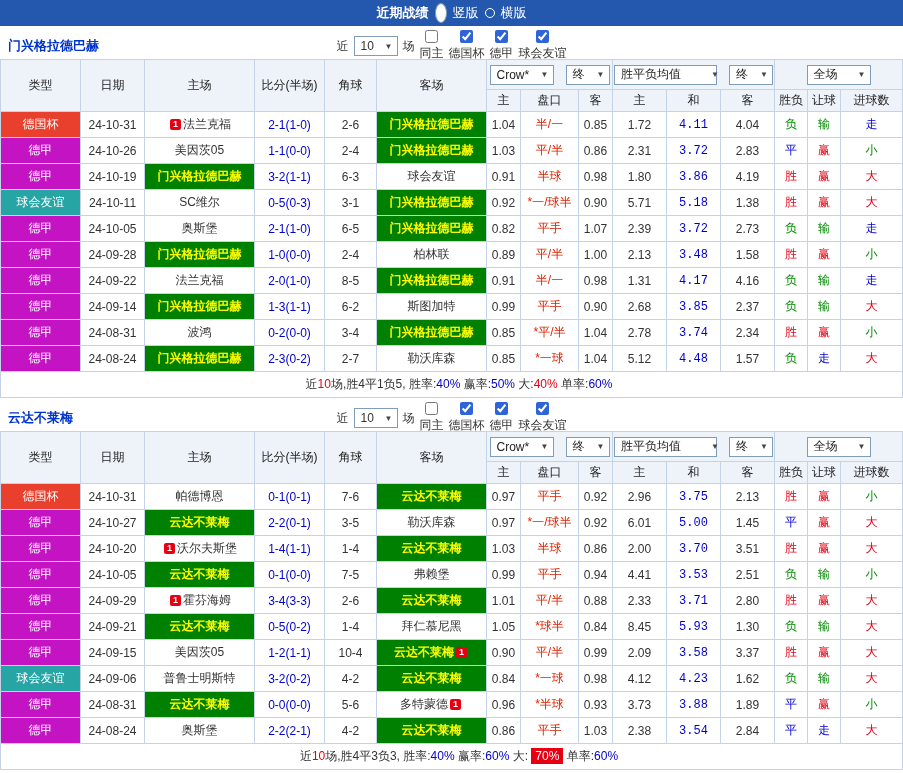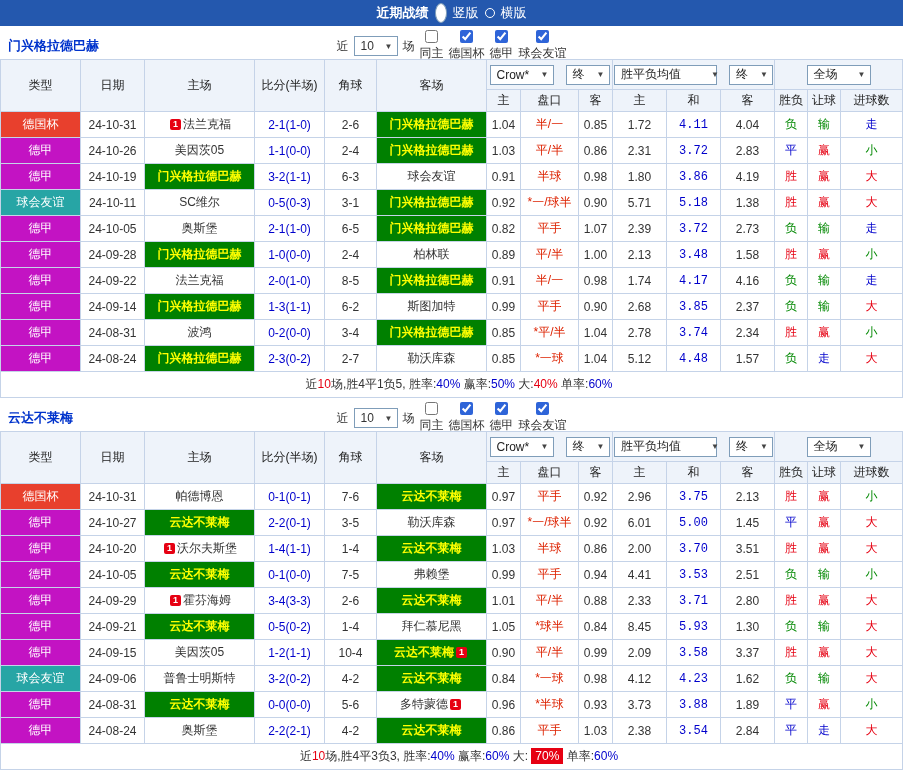--- a/index.html
+++ b/index.html
@@ -286,21 +286,21 @@
         <tr>
           <td class="comp lg">德甲</td>
           <td>24-09-22</td>
           <td class="team">法兰克福</td>
           <td class="score">2-0(1-0)</td>
           <td>8-5</td>
           <td class="team hl">门兴格拉德巴赫</td>
           <td>0.91</td>
           <td class="hcp">半/一</td>
           <td>0.98</td>
-          <td>1.74</td>
+          <td>1.31</td>
           <td class="draw">4.17</td>
           <td>4.16</td>
           <td class="res-g">负</td>
           <td class="res-g">输</td>
           <td class="res-b">走</td>
         </tr>
         <tr>
           <td class="comp lg">德甲</td>
           <td>24-09-14</td>
           <td class="team hl">门兴格拉德巴赫</td>

